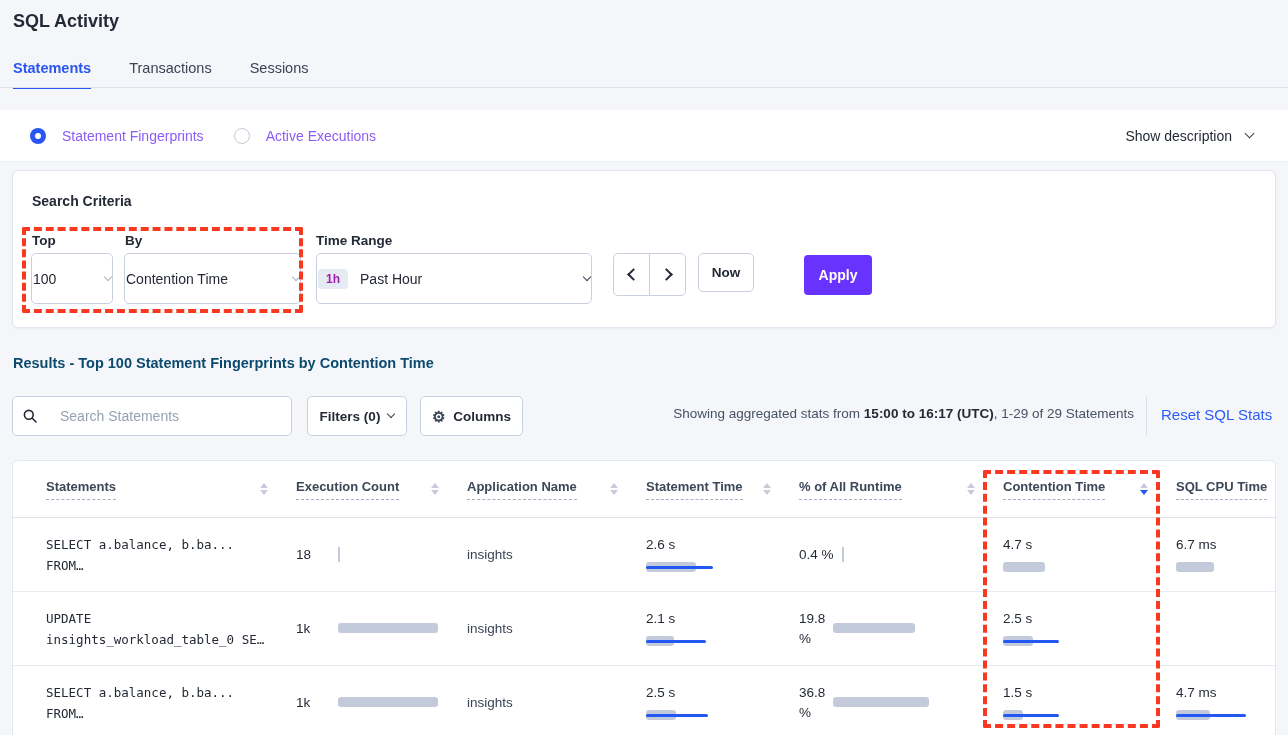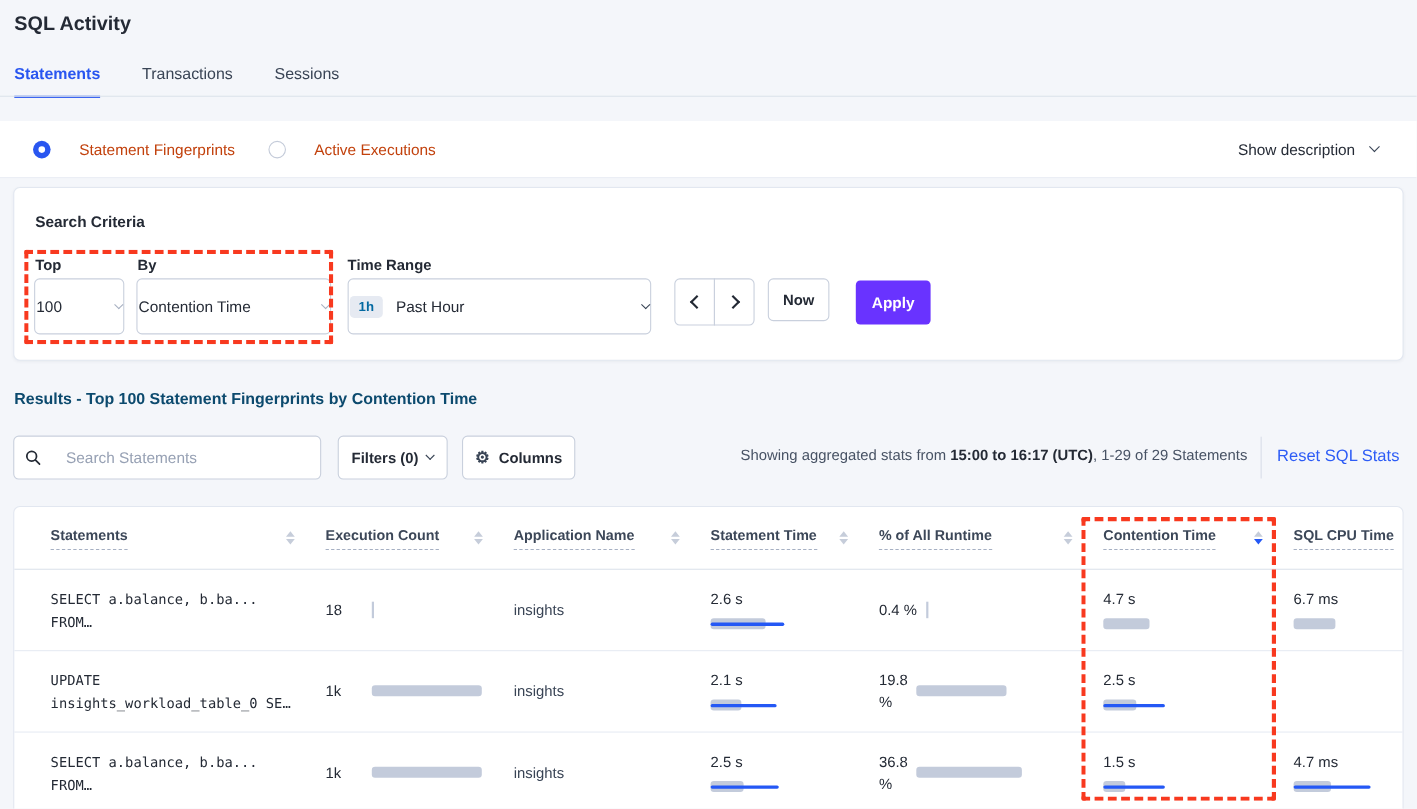--- a/index.html
+++ b/index.html
@@ -20,49 +20,49 @@
   .page-title{left:13px;top:11px;font-size:18px;font-weight:700;color:#242a35;}
   .tabs{left:13px;top:60px;display:flex;gap:38px;}
   .tab{font-size:14.5px;color:#394455;padding-bottom:13px;cursor:pointer;position:relative;}
   .tab.active{color:var(--accent-blue);font-weight:600;}
   .tab.active::after{content:"";position:absolute;left:0;right:0;bottom:0;height:2.5px;background:var(--accent-blue);}
   .tabs-rule{top:87px;left:0;width:1288px;height:1px;background:#dde3ec;}
 
   
   .toggle-bar{top:110px;left:0;width:1288px;height:52px;background:#fff;border-bottom:1px solid #e9edf4;
     display:flex;align-items:center;padding:0 35px 0 30px;}
-  .radio-opt{display:flex;align-items:center;gap:26px;margin-right:30px;cursor:pointer;font-size:14px;color:#c2410c;}
+  .radio-opt{display:flex;align-items:center;gap:16px;margin-right:30px;cursor:pointer;font-size:14px;color:#8b5cf6;}
   .radio{width:16px;height:16px;border-radius:50%;position:relative;flex:0 0 auto;}
   .radio.sel{background:var(--accent-blue);}
   .radio.sel::after{content:"";position:absolute;left:5px;top:5px;width:6px;height:6px;border-radius:50%;background:#fff;}
   .radio.unsel{background:#fff;border:1px solid #c4cbd9;}
   .show-desc{margin-left:auto;display:flex;align-items:center;gap:14px;font-size:14px;color:#242a35;cursor:pointer;}
 
   
   .chev{display:inline-block;width:7px;height:7px;border-right:1.7px solid #394455;border-bottom:1.7px solid #394455;transform:rotate(45deg);margin-top:-4px;}
   .chev.light{border-color:#a8b1c2;}
   .chev.small{width:6px;height:6px;}
 
   
   .criteria-card{top:170px;left:12px;width:1264px;height:158px;background:#fff;border:1px solid var(--card-border);
     border-radius:6px;box-shadow:0 1px 3px rgba(20,30,60,.05);}
   .criteria-heading{left:19px;top:22px;font-size:14px;font-weight:700;color:#242a35;}
   .ctl-label{font-size:13.5px;font-weight:700;color:#242a35;}
   .select{border:1px solid var(--border);border-radius:5px;background:#fff;height:51px;display:flex;align-items:center;
     justify-content:space-between;padding:0 1px;font-size:14px;color:#242a35;cursor:pointer;}
-  .tr-badge{background:#e6eaf2;border-radius:4px;padding:3px 8px;font-size:12px;font-weight:700;color:#0369a1;margin-right:12px;}
+  .tr-badge{background:#e6eaf2;border-radius:4px;padding:3px 8px;font-size:12px;font-weight:700;color:#a21caf;margin-right:12px;}
   .arrow-btn{width:37px;height:43px;background:#fff;border:1px solid var(--border);display:flex;align-items:center;justify-content:center;cursor:pointer;}
   .arrow-btn.left{border-radius:5px 0 0 5px;}
   .arrow-btn.right{border-radius:0 5px 5px 0;margin-left:-1px;}
   .ang{display:inline-block;width:9px;height:9px;border-left:2.4px solid #242a35;border-bottom:2.4px solid #242a35;}
   .ang.l{transform:rotate(45deg);margin-left:3px;}
   .ang.r{transform:rotate(-135deg);margin-right:3px;}
   .btn{background:#fff;border:1px solid var(--border);border-radius:5px;height:39px;display:flex;align-items:center;
     justify-content:center;font-size:13.5px;font-weight:600;color:#242a35;cursor:pointer;gap:8px;}
-  .btn-apply{background:var(--apply-purple);border:none;border-radius:4px;color:#fff;height:40px;font-size:14px;font-weight:600;}
+  .btn-apply{background:var(--apply-purple);border:none;border-radius:4px;color:#fff;height:40px;font-size:14px;font-weight:600;margin-left:26px;}
 
   
   .annot{border:4px dashed var(--annotation-red);border-radius:2px;pointer-events:none;z-index:50;}
 
   
   .results-heading{left:13px;top:355px;font-size:14.5px;font-weight:700;color:#0c4a6e;}
   .search-box{left:12px;top:396px;width:280px;height:40px;background:#fff;border:1px solid var(--border);border-radius:5px;
     display:flex;align-items:center;padding:0 10px;gap:21px;}
   .search-box input{border:none;outline:none;flex:1;font-size:14px;color:#242a35;font-family:"Liberation Sans",sans-serif;}
   .search-box input::placeholder{color:#97a1b4;}

